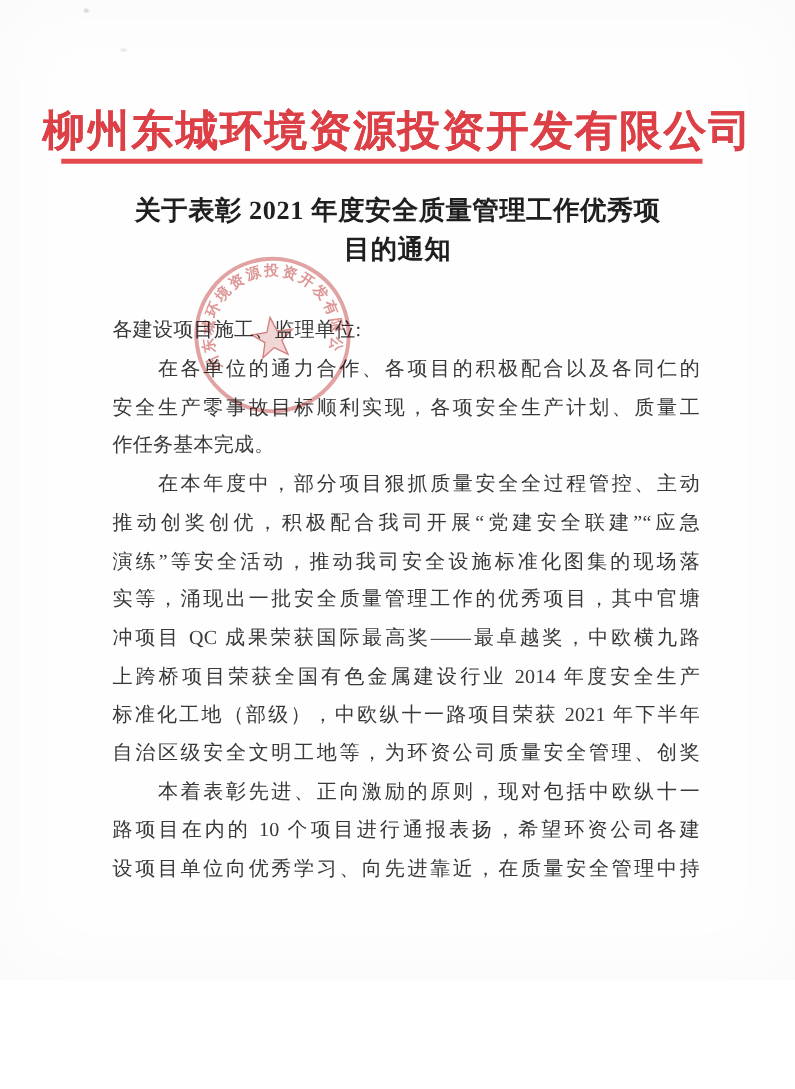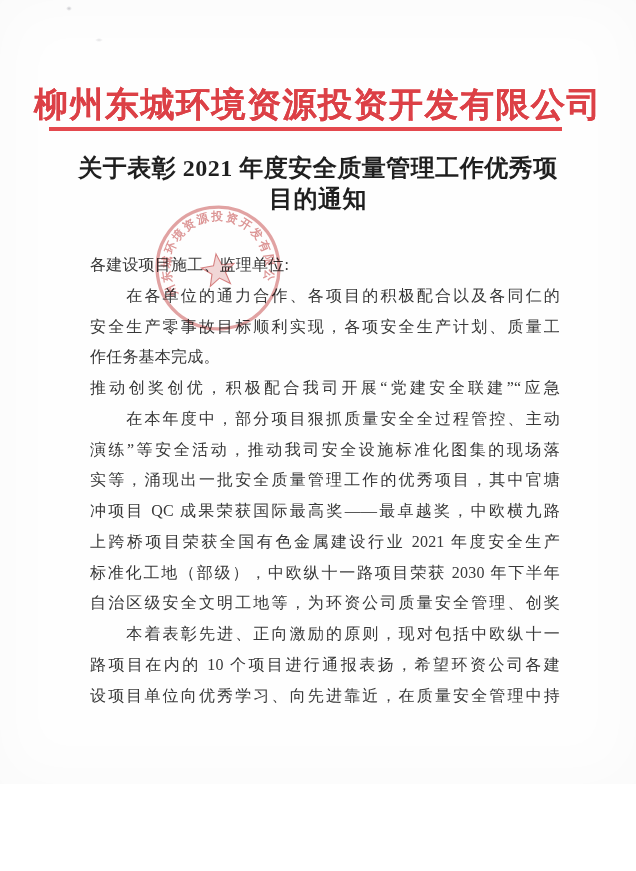--- a/index.html
+++ b/index.html
@@ -31,21 +31,21 @@
     text-shadow: 0 0 0.5px var(--header-red);
   }
   .divider {
     position: absolute; top: 127px; left: 49px;
     width: 513px; height: 4px;
     background: var(--divider-red);
   }
   .title {
     position: absolute; top: 153px; left: 0; width: 100%;
     text-align: center;
-    font-size: 24px; font-weight: bold;
+    font-size: 21px; font-weight: bold;
     line-height: 31px;
     color: var(--ink);
     letter-spacing: 0.5px;
   }
   .body-text {
     position: absolute; top: 250px; left: 90px;
     width: 470px;
     font-size: 16px;
     color: var(--body-ink);
     letter-spacing: 0.2px;
@@ -91,27 +91,27 @@
   <div class="title-line">关于表彰 2021 年度安全质量管理工作优秀项</div>
       <div class="title-line">目的通知</div>
     </div>
 
   <div class="body-text">
 
   <div class="body-line line-end">各建设项目施工、监理单位:</div>
       <div class="body-line">　　在各单位的通力合作、各项目的积极配合以及各同仁的</div>
       <div class="body-line">安全生产零事故目标顺利实现，各项安全生产计划、质量工</div>
       <div class="body-line line-end">作任务基本完成。</div>
+      <div class="body-line">　　在本年度中，部分项目狠抓质量安全全过程管控、主动</div>
       <div class="body-line">推动创奖创优，积极配合我司开展“党建安全联建”“应急</div>
-      <div class="body-line">　　在本年度中，部分项目狠抓质量安全全过程管控、主动</div>
       <div class="body-line">演练”等安全活动，推动我司安全设施标准化图集的现场落</div>
       <div class="body-line">实等，涌现出一批安全质量管理工作的优秀项目，其中官塘</div>
       <div class="body-line">冲项目 QC 成果荣获国际最高奖——最卓越奖，中欧横九路</div>
-      <div class="body-line">上跨桥项目荣获全国有色金属建设行业 2021 年度安全生产</div>
-      <div class="body-line">标准化工地（部级），中欧纵十一路项目荣获 2030 年下半年</div>
+      <div class="body-line">上跨桥项目荣获全国有色金属建设行业 2014 年度安全生产</div>
+      <div class="body-line">标准化工地（部级），中欧纵十一路项目荣获 2021 年下半年</div>
       <div class="body-line">自治区级安全文明工地等，为环资公司质量安全管理、创奖</div>
       <div class="body-line">　　本着表彰先进、正向激励的原则，现对包括中欧纵十一</div>
       <div class="body-line">路项目在内的 10 个项目进行通报表扬，希望环资公司各建</div>
       <div class="body-line">设项目单位向优秀学习、向先进靠近，在质量安全管理中持</div>
     </div>
 
   <svg class="stamp" viewBox="0 0 130 130" xmlns="http://www.w3.org/2000/svg">
     <g transform="rotate(-8 65 65)">
       <circle class="seal-ring" cx="65" cy="65" r="60"></circle>
       <path id="seal-arc" d="M 24.3 88.5 A 47 47 0 1 1 105.7 88.5" fill="none"></path>

